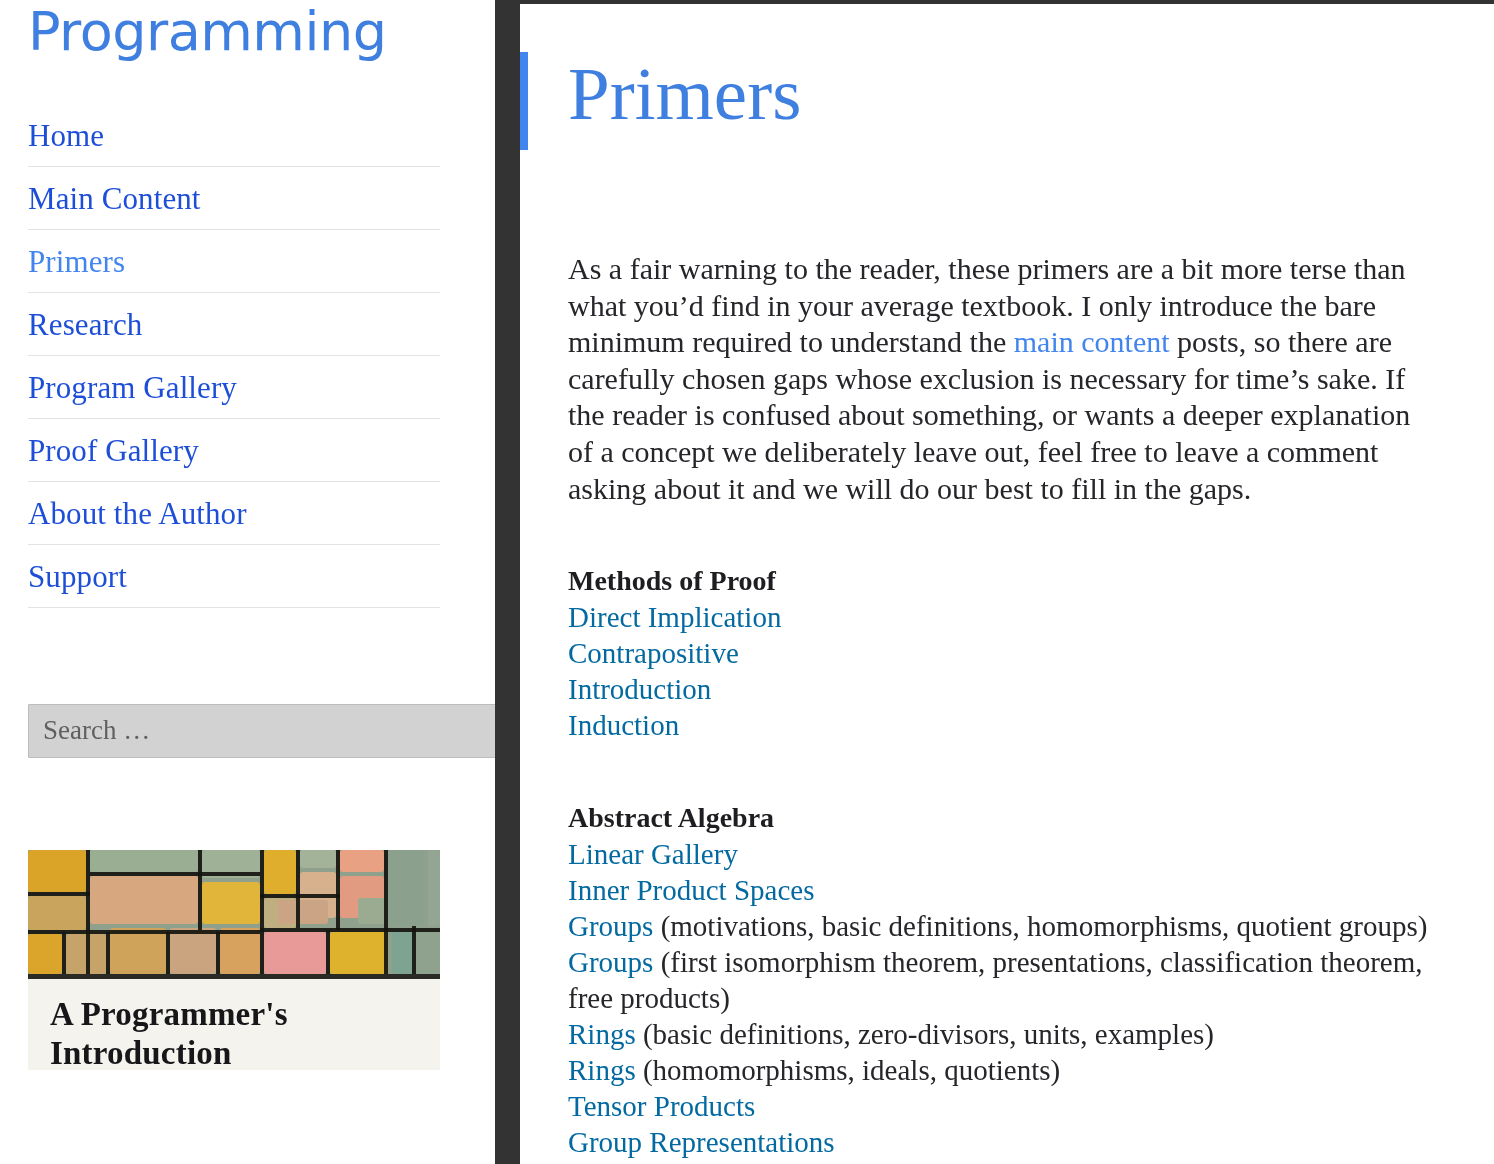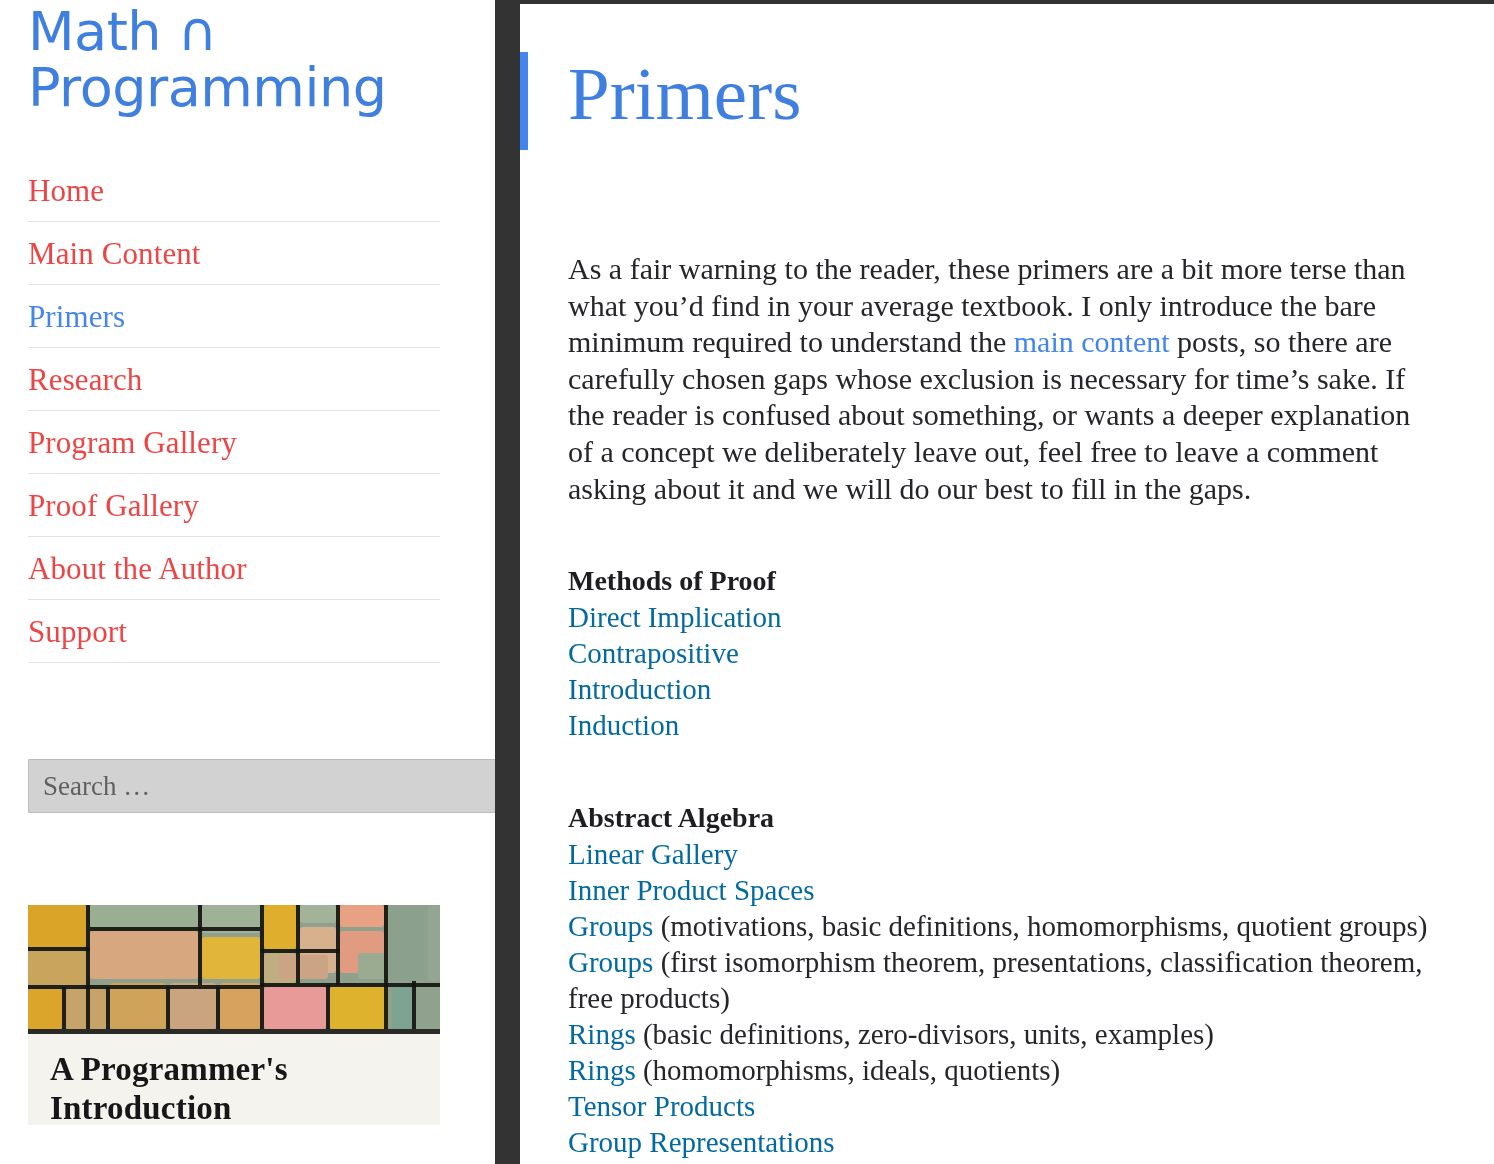--- a/index.html
+++ b/index.html
@@ -48,21 +48,21 @@
 
   .nav {
     margin-top: 44px;
     width: 412px;
   }
   .nav-item {
     display: block;
     font-family: "Liberation Serif", "DejaVu Serif", serif;
     font-size: 31px;
     line-height: 1;
-    color: #ef4444;
+    color: #1d4ed8;
     text-decoration: none;
     padding: 16px 0 15px 0;
     border-bottom: 1px solid #e2e2e2;
     letter-spacing: 0.1px;
   }
   .nav-item.active { color: #4285ee; }
 
   .search-wrap {
     margin-top: 96px;
     width: 412px;
@@ -229,21 +229,20 @@
   .entry .note { color: #25252a; }
 </style>
 </head>
 <body>
 
 <div class="page">
 
   <aside class="sidebar">
 
     <h1 class="site-title">
-      <span class="cap-line">Math ∩</span>
       <span class="cap-line">Programming</span>
     </h1>
 
     <nav class="nav">
       <a class="nav-item" href="#">Home</a>
       <a class="nav-item" href="#">Main Content</a>
       <a class="nav-item active" href="#">Primers</a>
       <a class="nav-item" href="#">Research</a>
       <a class="nav-item" href="#">Program Gallery</a>
       <a class="nav-item" href="#">Proof Gallery</a>

